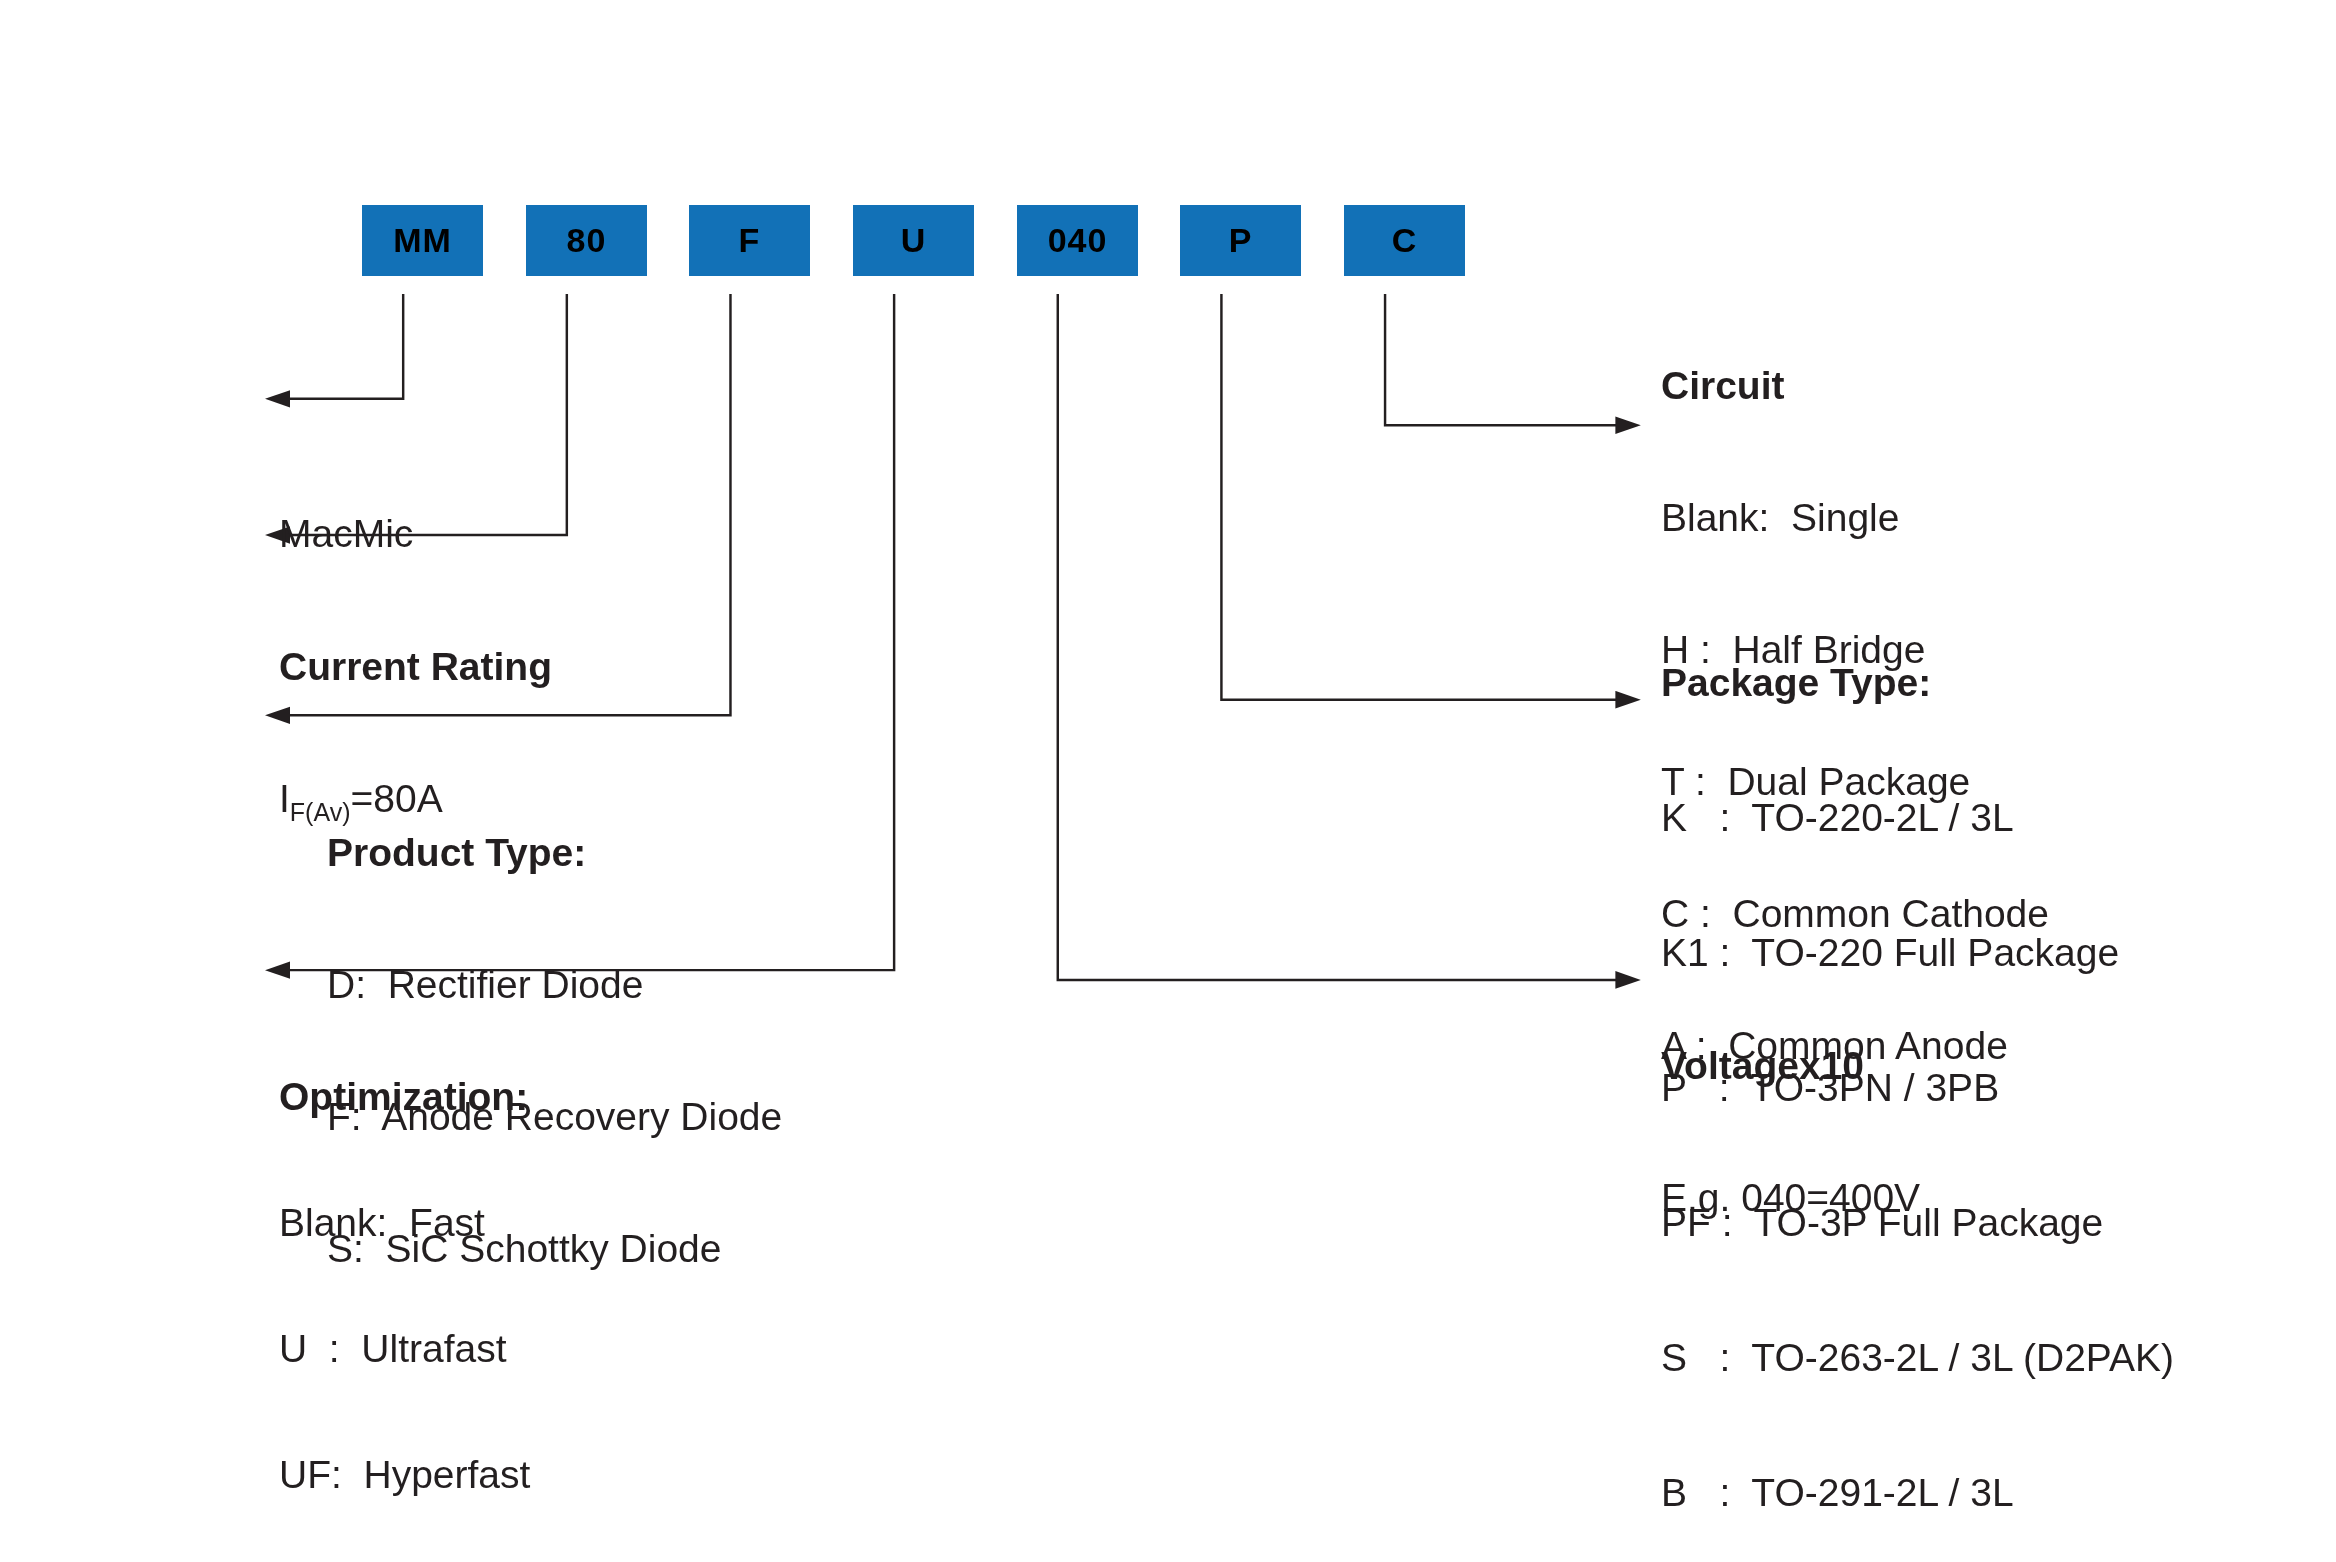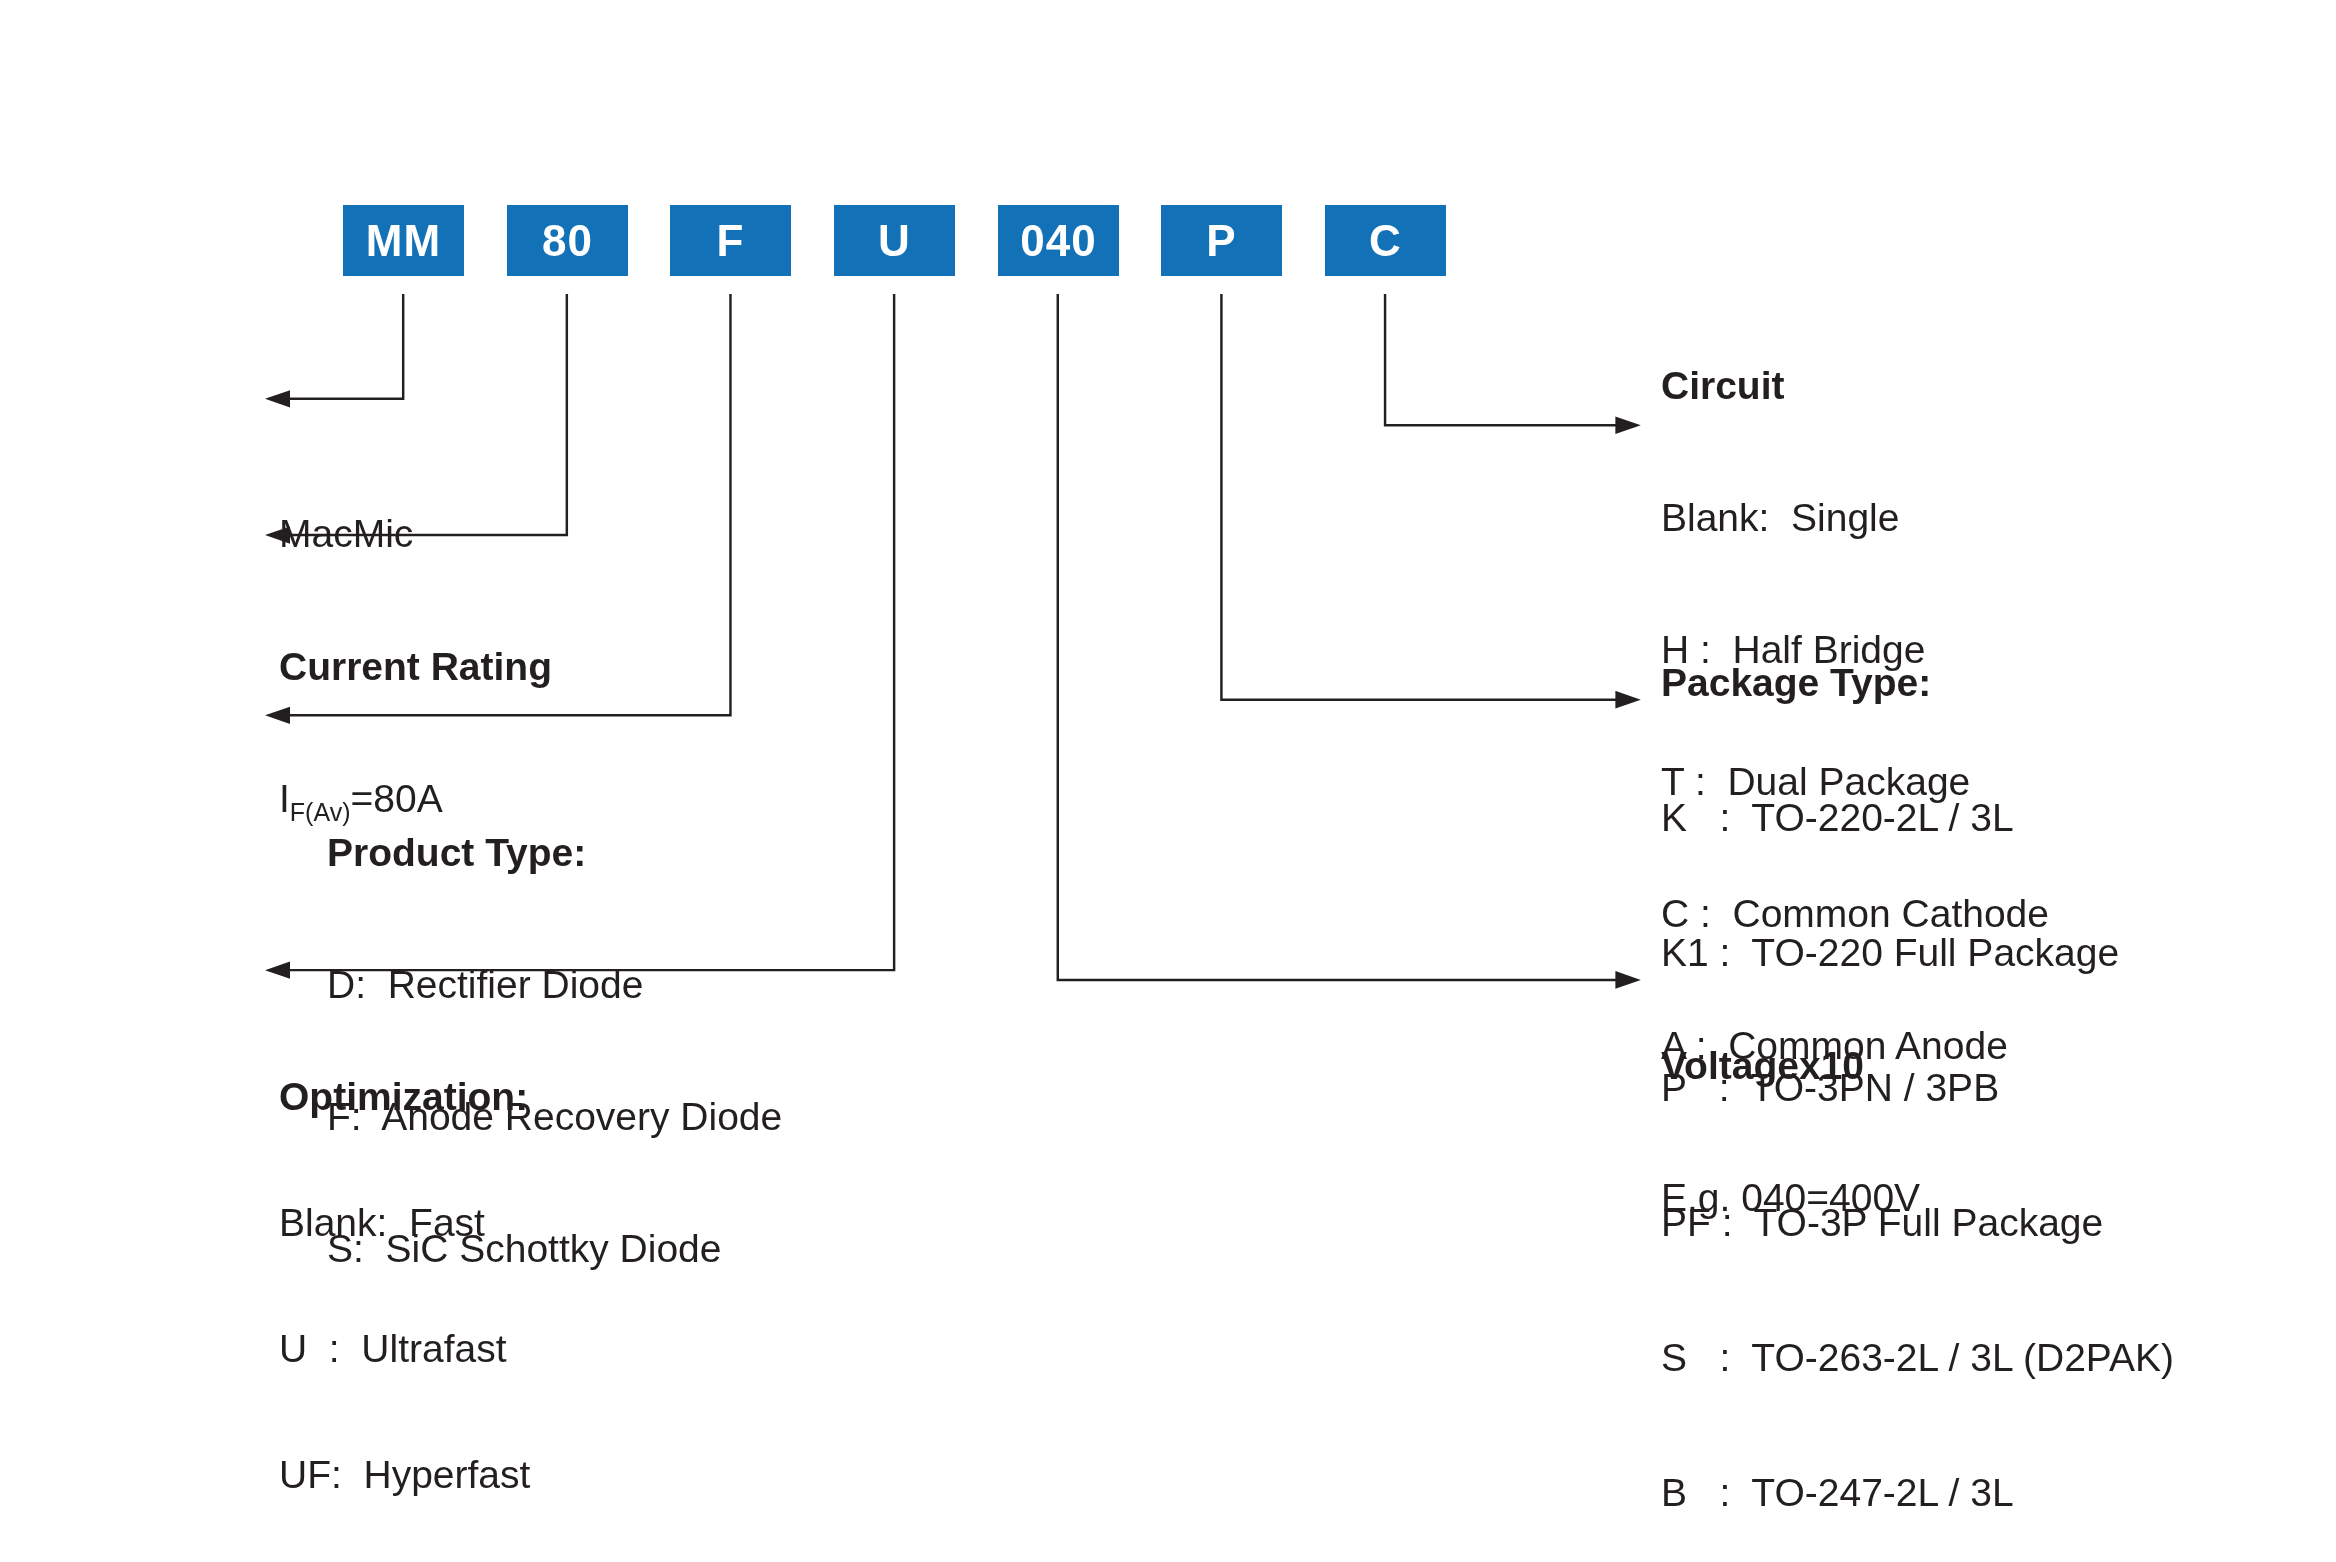--- a/index.html
+++ b/index.html
@@ -10,25 +10,26 @@
     font-family:"Liberation Sans", sans-serif;
     color:#231f20;
     overflow:hidden;
   }
   
   .seg{
     position:absolute;
     top:205px;
     width:121px;height:71px;
     background:#1271b7;
-    color:#ffffff;
-    font-size:44px;
+    color:#000000;
+    font-size:34px;
     font-weight:bold;
     display:flex;align-items:center;justify-content:center;
     letter-spacing:1px;
+    margin-left:19px;
   }
   .seg0{left:343px;} .seg1{left:507px;} .seg2{left:670px;}
   .seg3{left:834px;} .seg4{left:998px;} .seg5{left:1161px;}
   .seg6{left:1325px;}
 
   
   .connectors{position:absolute;left:0;top:0;}
   .connectors polyline{fill:none;stroke:#231f20;stroke-width:2.5;}
 
   
@@ -100,21 +101,21 @@
     <div>A :  Common Anode</div>
   </div>
 
   <div class="block lh46" style="left:1661px;top:570px;">
     <div class="title">Package Type:</div>
     <div>K   :  TO-220-2L / 3L</div>
     <div>K1 :  TO-220 Full Package</div>
     <div>P   :  TO-3PN / 3PB</div>
     <div>PF :  TO-3P Full Package</div>
     <div>S   :  TO-263-2L / 3L (D2PAK)</div>
-    <div>B   :  TO-247-2L / 3L</div>
+    <div>B   :  TO-291-2L / 3L</div>
   </div>
 
   <div class="block" style="left:1661px;top:956px;">
     <div class="title">Voltagex10</div>
     <div>E.g. 040=400V</div>
   </div>
 
 </div>
 
 

